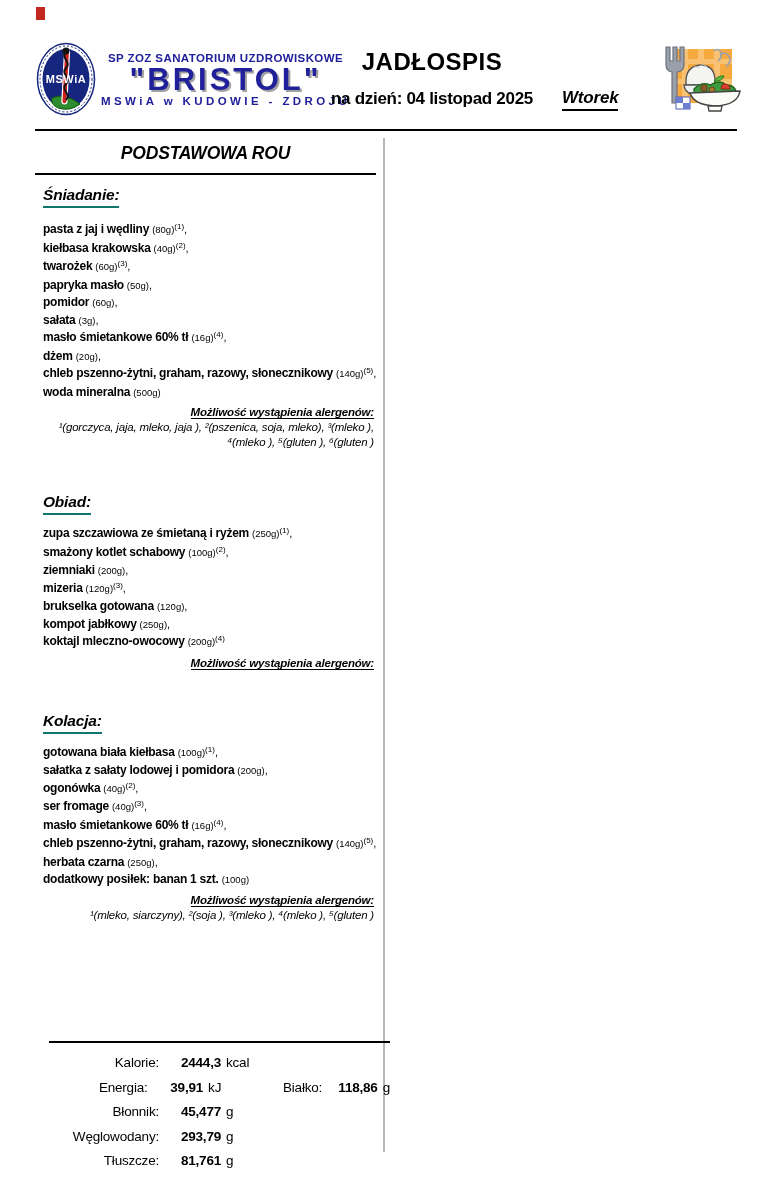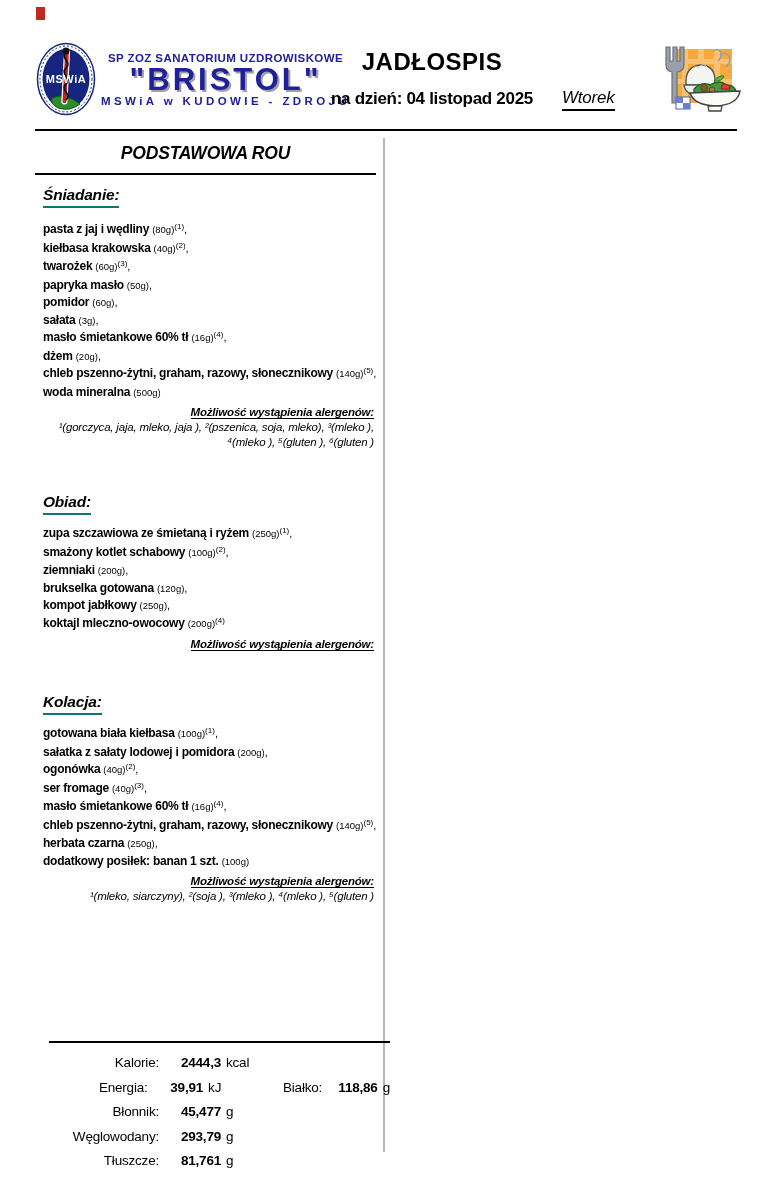--- a/index.html
+++ b/index.html
@@ -17,21 +17,21 @@
   .logo-text { margin-left:5px; color:var(--navy,#20209a); text-align:center; }
   .logo-line1 { font-size:11.5px; font-weight:bold; letter-spacing:.4px; white-space:nowrap; }
   .logo-name  { font-size:31px; font-weight:bold; letter-spacing:3px; line-height:31px; white-space:nowrap;
                 text-shadow:2px 2px 0 rgba(130,130,130,.75); }
   .logo-line2 { font-size:11.5px; font-weight:bold; letter-spacing:3.4px; white-space:nowrap; }
 
   .header-center { position:absolute; left:322px; top:48px; width:220px; text-align:center; }
   .page-title { font-size:24px; font-weight:bold; letter-spacing:.5px; }
   .date-line  { font-size:17px; font-weight:bold; margin-top:13px; white-space:nowrap; letter-spacing:-.3px; }
 
-  .weekday { position:absolute; left:562px; top:88px; font-size:17px; font-weight:normal; font-style:italic;
+  .weekday { position:absolute; left:562px; top:88px; font-size:17px; font-weight:bold; font-style:italic;
              border-bottom:2px solid #000; padding-bottom:1px; letter-spacing:-.2px; }
 
   .food-clipart { position:absolute; left:652px; top:45px; }
 
   .header-rule { position:absolute; left:35px; top:129px; width:702px; height:2px; background:#000; }
 
   
   .left-col { position:absolute; left:35px; top:136px; width:341px; height:1020px; }
   .col-divider { position:absolute; left:383px; top:138px; width:2px; height:1014px; background:#b7b7b7; }
 
@@ -147,20 +147,21 @@
           <div class="menu-item"><span class="item-name">sałata</span><span class="item-portion">(3g)</span><span class="item-end">,</span></div>
           <div class="menu-item"><span class="item-name">masło śmietankowe 60% tł</span><span class="item-portion">(16g)</span><span class="item-sup">(4)</span><span class="item-end">,</span></div>
           <div class="menu-item"><span class="item-name">dżem</span><span class="item-portion">(20g)</span><span class="item-end">,</span></div>
           <div class="menu-item"><span class="item-name">chleb pszenno-żytni, graham, razowy, słonecznikowy</span><span class="item-portion">(140g)</span><span class="item-sup">(5)</span><span class="item-end">,</span></div>
           <div class="menu-item"><span class="item-name">woda mineralna</span><span class="item-portion">(500g)</span></div>
         </div><div class="allergen-block"><div class="allergen-heading">Możliwość wystąpienia alergenów:</div><div class="allergen-line">¹(gorczyca, jaja, mleko, jaja ), ²(pszenica, soja,  mleko), ³(mleko ),</div><div class="allergen-line">⁴(mleko ), ⁵(gluten  ), ⁶(gluten  )</div></div></div>
       <div class="meal-section sec-lunch"><div class="section-heading">Obiad:</div><div class="item-list">
           <div class="menu-item"><span class="item-name">zupa szczawiowa ze śmietaną i ryżem</span><span class="item-portion">(250g)</span><span class="item-sup">(1)</span><span class="item-end">,</span></div>
           <div class="menu-item"><span class="item-name">smażony kotlet schabowy</span><span class="item-portion">(100g)</span><span class="item-sup">(2)</span><span class="item-end">,</span></div>
           <div class="menu-item"><span class="item-name">ziemniaki</span><span class="item-portion">(200g)</span><span class="item-end">,</span></div>
+          <div class="menu-item"><span class="item-name">mizeria</span><span class="item-portion">(120g)</span><span class="item-sup">(3)</span><span class="item-end">,</span></div>
           <div class="menu-item"><span class="item-name">brukselka gotowana</span><span class="item-portion">(120g)</span><span class="item-end">,</span></div>
           <div class="menu-item"><span class="item-name">kompot jabłkowy</span><span class="item-portion">(250g)</span><span class="item-end">,</span></div>
           <div class="menu-item"><span class="item-name">koktajl mleczno-owocowy</span><span class="item-portion">(200g)</span><span class="item-sup">(4)</span></div>
         </div><div class="allergen-block"><div class="allergen-heading">Możliwość wystąpienia alergenów:</div></div></div>
       <div class="meal-section sec-dinner"><div class="section-heading">Kolacja:</div><div class="item-list">
           <div class="menu-item"><span class="item-name">gotowana biała kiełbasa</span><span class="item-portion">(100g)</span><span class="item-sup">(1)</span><span class="item-end">,</span></div>
           <div class="menu-item"><span class="item-name">sałatka z sałaty lodowej i pomidora</span><span class="item-portion">(200g)</span><span class="item-end">,</span></div>
           <div class="menu-item"><span class="item-name">ogonówka</span><span class="item-portion">(40g)</span><span class="item-sup">(2)</span><span class="item-end">,</span></div>
           <div class="menu-item"><span class="item-name">ser fromage</span><span class="item-portion">(40g)</span><span class="item-sup">(3)</span><span class="item-end">,</span></div>
           <div class="menu-item"><span class="item-name">masło śmietankowe 60% tł</span><span class="item-portion">(16g)</span><span class="item-sup">(4)</span><span class="item-end">,</span></div>

